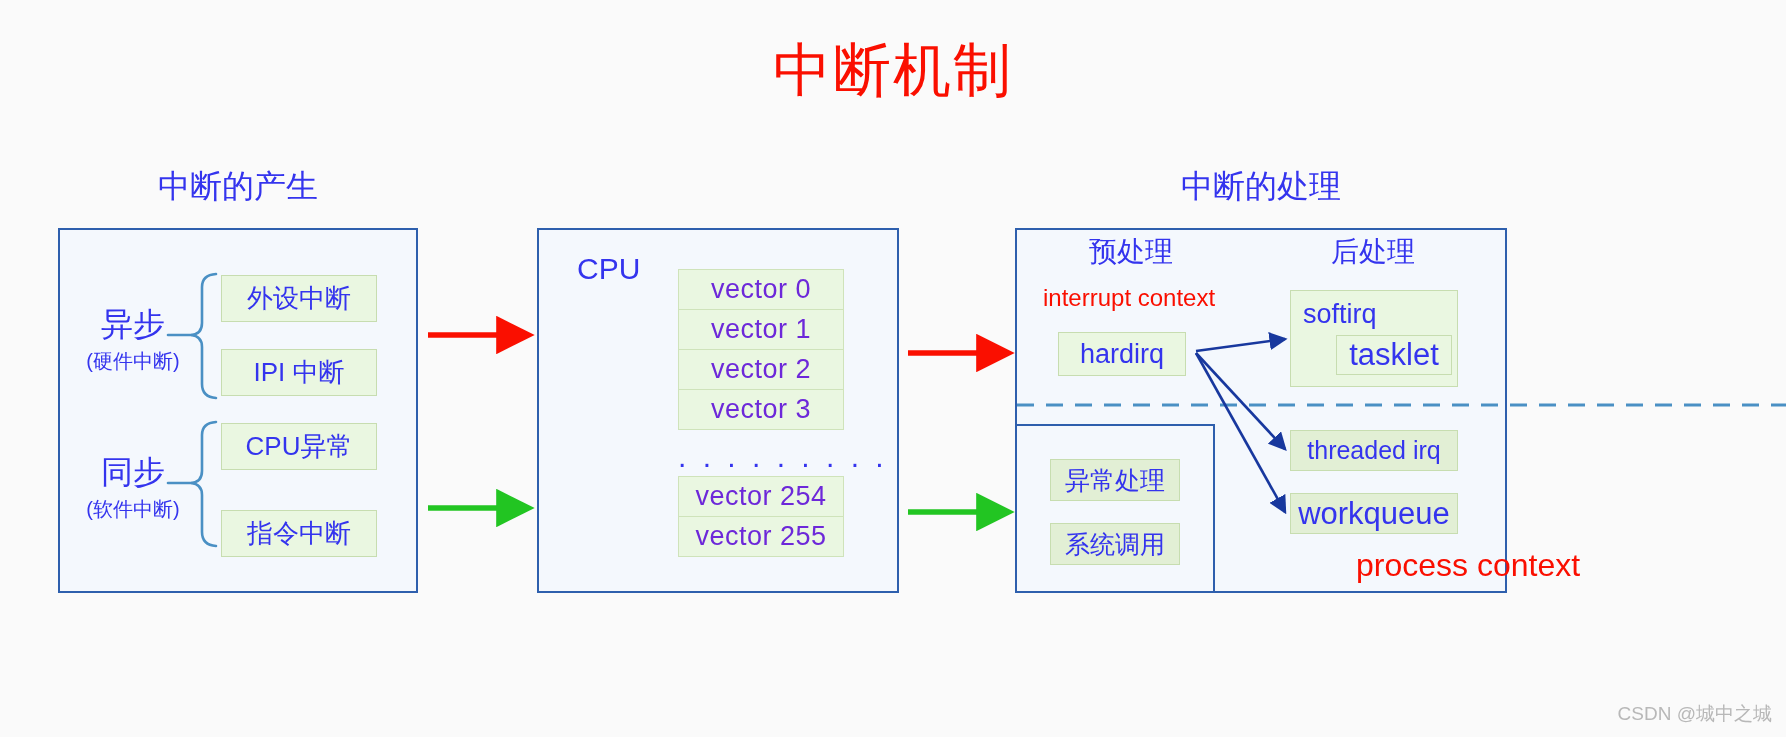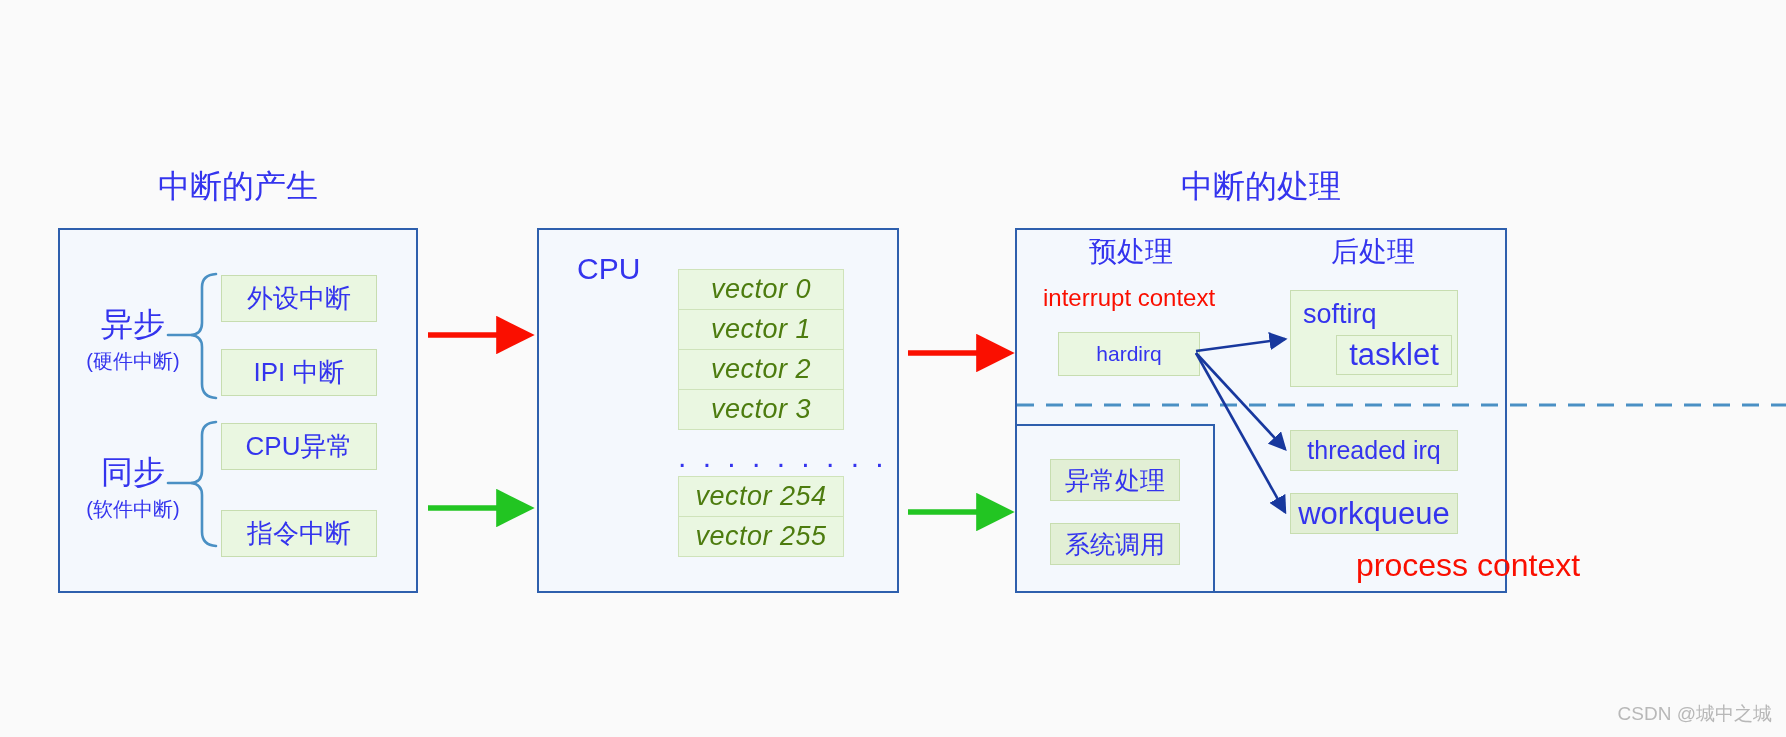--- a/index.html
+++ b/index.html
@@ -60,29 +60,28 @@
     background: #e2efd5;
     border: 1.5px solid #c7ddb0;
   }
 
   
   .vec-group { box-sizing: border-box; }
   .vec-cell {
     box-sizing: border-box;
     border: 1px solid #cfe3ba;
     background: #eaf7e1;
-    color: #4d7c0f;
+    color: #6d28d9;
     font-size: 27px;
     display: flex;
     align-items: center;
     justify-content: center;
     letter-spacing: 0.5px;
     white-space: nowrap;
     margin-top: -1px;
-    font-style: italic;
   }
   .vec-cell:first-child { margin-top: 0; }
 
   .label-blue {
     color: #3434ee;
     white-space: nowrap;
   }
   .label-red {
     color: #fa0f00;
     white-space: nowrap;
@@ -110,20 +109,21 @@
     width: 1786px;
     height: 737px;
     pointer-events: none;
   }
 </style>
 </head>
 <body>
 
 <div id="canvas">
 
+  <div class="abs" id="main-title">中断机制</div>
 
   <div class="abs section-heading" style="left:58px; top:166px; width:360px;">中断的产生</div>
   <div class="abs section-heading" style="left:1015px; top:166px; width:492px;">中断的处理</div>
 
   <div class="abs panel" style="left:58px; top:228px; width:360px; height:365px;"></div>
 
   <div class="abs label-blue" style="left:78px; top:304px; width:110px; text-align:center; font-size:32px; line-height:40px;">异步</div>
   <div class="abs label-blue" style="left:68px; top:348px; width:130px; text-align:center; font-size:20px; line-height:26px;">(硬件中断)</div>
 
   <div class="abs label-blue" style="left:78px; top:452px; width:110px; text-align:center; font-size:32px; line-height:40px;">同步</div>
@@ -153,21 +153,21 @@
     <div class="vec-cell" style="height:41px;">vector 255</div>
   </div>
 
   <div class="abs panel" style="left:1015px; top:228px; width:492px; height:365px;"></div>
 
   <div class="abs label-blue" style="left:1073px; top:233px; width:116px; text-align:center; font-size:28px; line-height:38px;">预处理</div>
   <div class="abs label-blue" style="left:1315px; top:233px; width:116px; text-align:center; font-size:28px; line-height:38px;">后处理</div>
 
   <div class="abs label-red" style="left:1043px; top:283px; font-size:24px; line-height:30px;">interrupt context</div>
 
-  <div class="abs gbox" style="left:1058px; top:332px; width:142px; height:44px; font-size:21px;">hardirq</div>
+  <div class="abs gbox" style="left:1058px; top:332px; width:128px; height:44px; font-size:27px;">hardirq</div>
 
   <div class="abs gbox" style="left:1290px; top:290px; width:168px; height:97px; display:block;">
     <div class="abs label-blue" style="left:12px; top:6px; font-size:27px; line-height:34px;">softirq</div>
     <div class="abs gbox" style="left:45px; top:44px; width:116px; height:40px; font-size:31px;">tasklet</div>
   </div>
 
   <div class="abs gbox gbox-dark" style="left:1290px; top:430px; width:168px; height:41px; font-size:25px;">threaded irq</div>
   <div class="abs gbox gbox-dark" style="left:1290px; top:493px; width:168px; height:41px; font-size:31px;">workqueue</div>
 
   <div class="abs label-red" style="left:1356px; top:550px; font-size:32px; line-height:30px;">process context</div>

